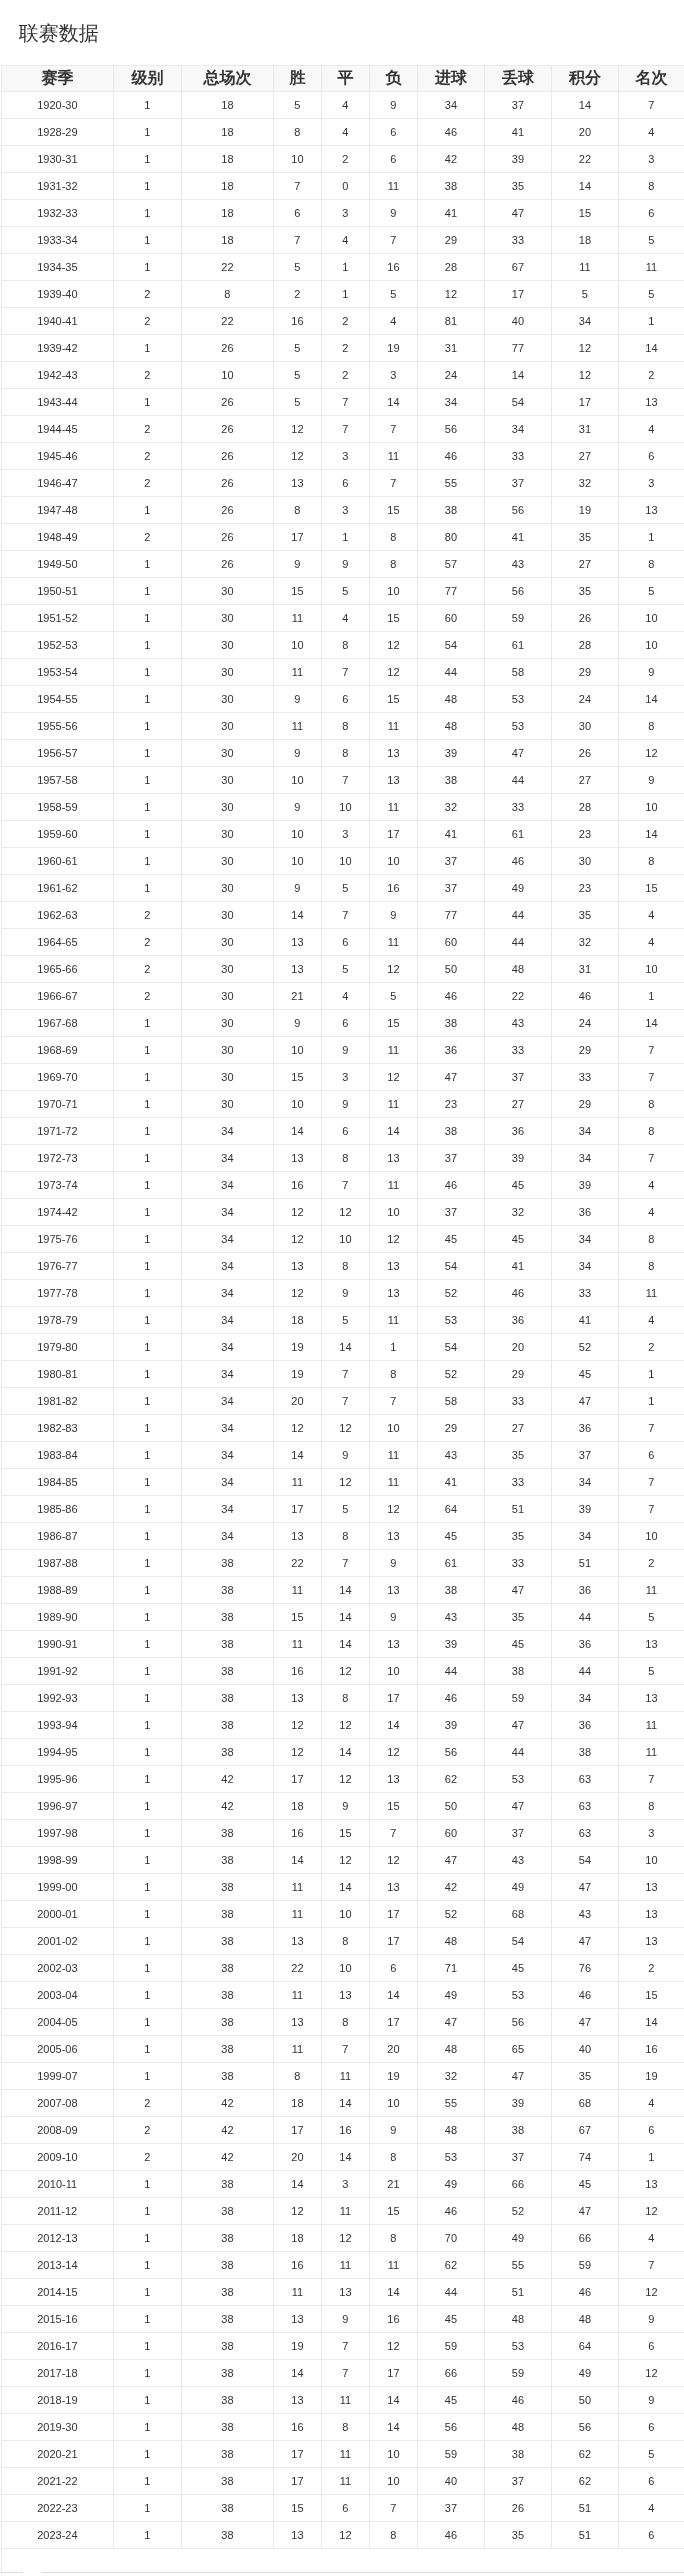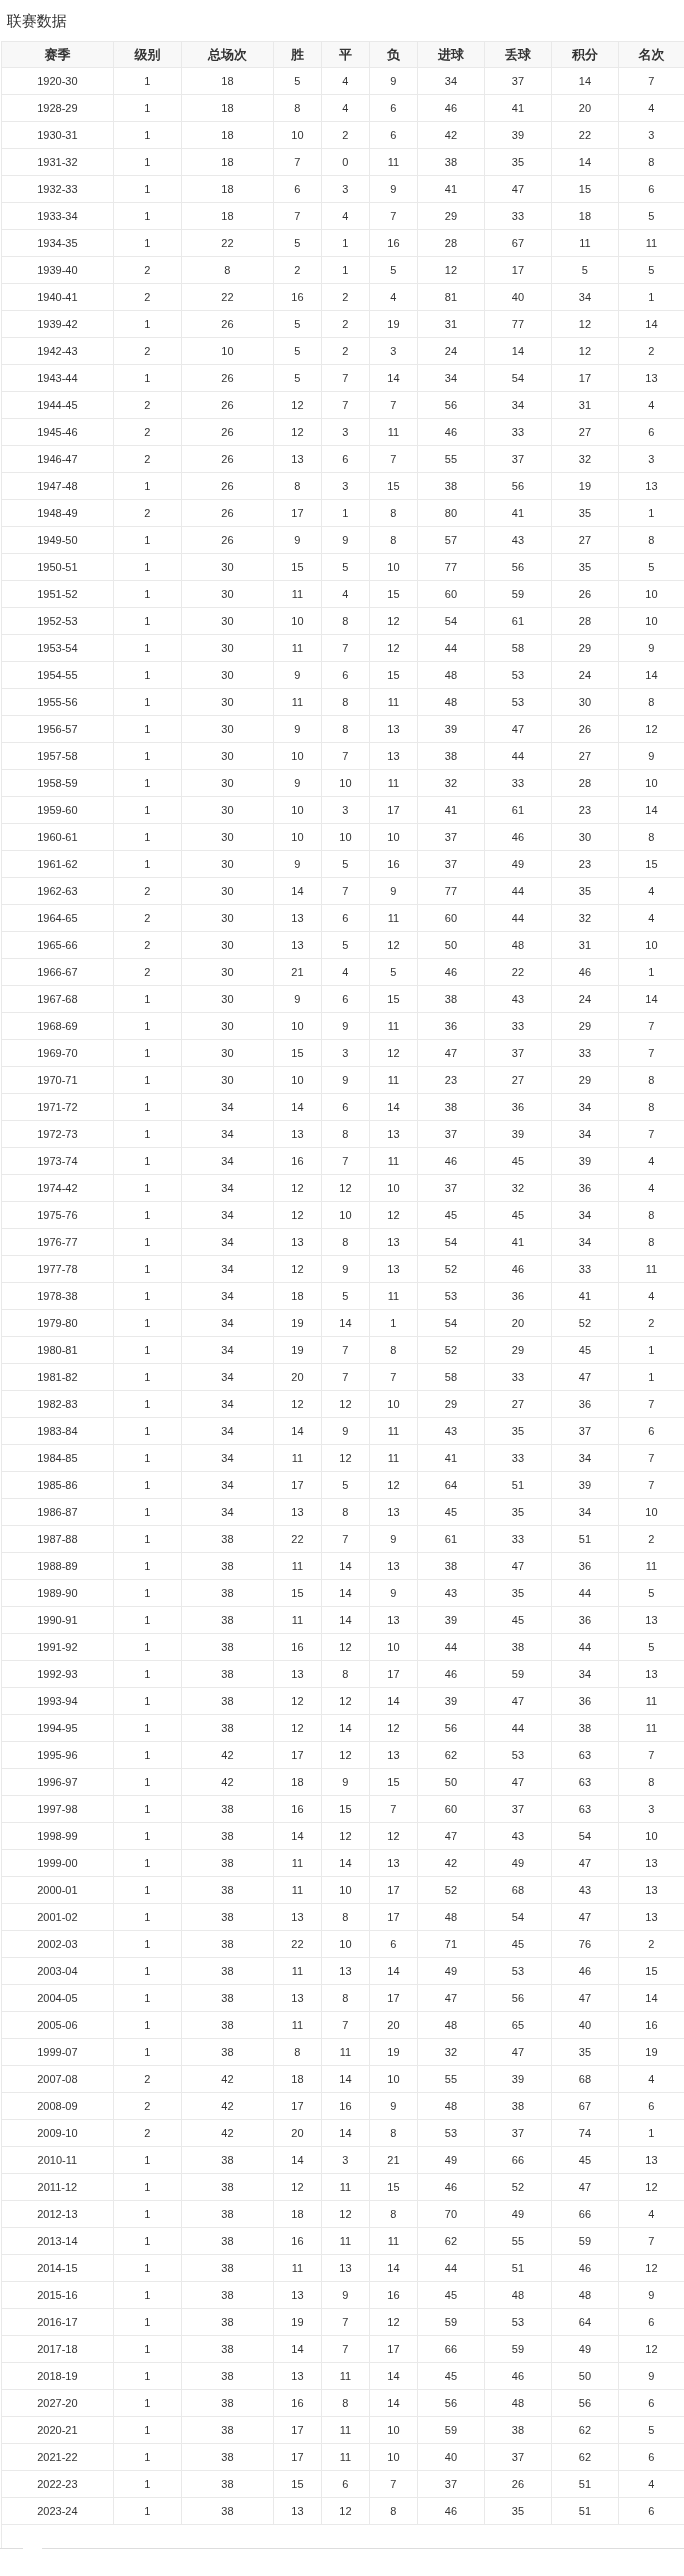--- a/index.html
+++ b/index.html
@@ -7,23 +7,23 @@
     padding: 0;
     background: #ffffff;
   }
   body {
     width: 684px;
     height: 2576px;
     font-family: "Liberation Sans", "DejaVu Sans", sans-serif;
     overflow: hidden;
   }
   .page-title {
-    margin: 4px;
+    margin: 16px;
     padding: 6.5px 0 6.5px 2.8px;
-    font-size: 15px;
+    font-size: 20px;
     line-height: 20.3px;
     font-weight: 400;
     color: #333333;
   }
   table.league-table {
     border-collapse: collapse;
     table-layout: fixed;
     width: 683px;
     margin-left: 0.9px;
   }
@@ -32,21 +32,21 @@
     border: 0.9px solid #e9e9e9;
     text-align: center;
     vertical-align: middle;
     padding: 0;
     overflow: hidden;
     white-space: nowrap;
   }
   table.league-table th {
     background: #f8f8f8;
     height: 25px;
-    font-size: 13px;
+    font-size: 16px;
     font-weight: 700;
     color: #333333;
   }
   table.league-table td {
     background: #ffffff;
     height: 26px;
     font-size: 11px;
     font-weight: 400;
     color: #333333;
   }
@@ -655,21 +655,21 @@
         <td>34</td>
         <td>12</td>
         <td>9</td>
         <td>13</td>
         <td>52</td>
         <td>46</td>
         <td>33</td>
         <td>11</td>
       </tr>
       <tr>
-        <td>1978-38</td>
+        <td>1978-79</td>
         <td>1</td>
         <td>34</td>
         <td>18</td>
         <td>5</td>
         <td>11</td>
         <td>53</td>
         <td>36</td>
         <td>41</td>
         <td>4</td>
       </tr>
@@ -1147,21 +1147,21 @@
         <td>38</td>
         <td>13</td>
         <td>11</td>
         <td>14</td>
         <td>45</td>
         <td>46</td>
         <td>50</td>
         <td>9</td>
       </tr>
       <tr>
-        <td>2027-20</td>
+        <td>2019-30</td>
         <td>1</td>
         <td>38</td>
         <td>16</td>
         <td>8</td>
         <td>14</td>
         <td>56</td>
         <td>48</td>
         <td>56</td>
         <td>6</td>
       </tr>

